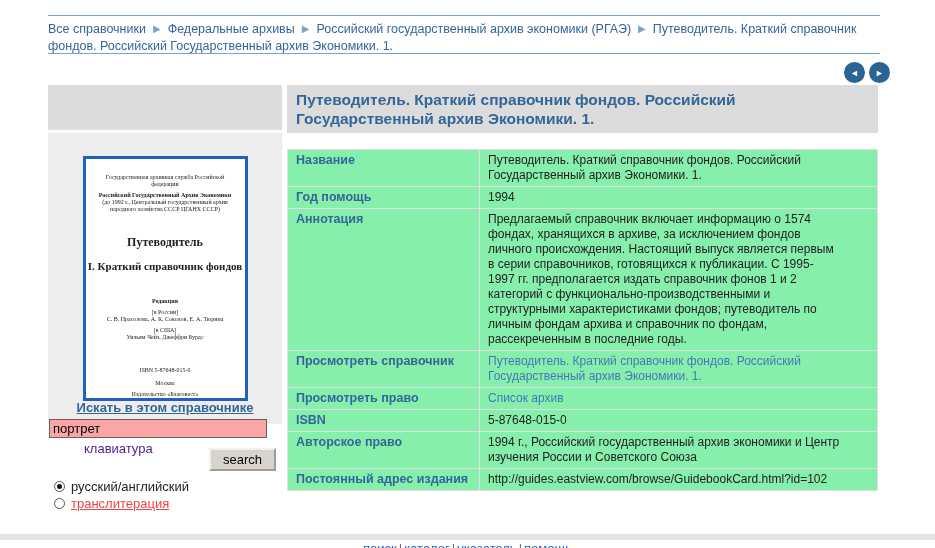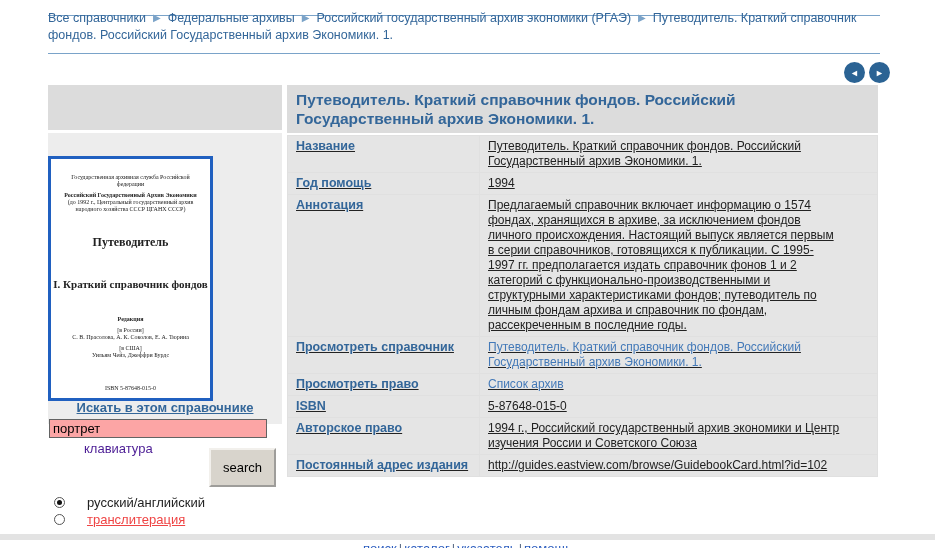--- a/index.html
+++ b/index.html
@@ -2,70 +2,70 @@
 <html style="--accent: #336699; --link: #4379b8; --footerlink: #2d5ebf; --navblue: #2b6394; --coverborder: #2060c0; --graybar: #dcdcdc; --coverbg: #ededed; --tableborder: #e0e0e0; --rule: #7aa3c9;"><head>
 <meta charset="utf-8">
 <style>
   * { margin:0; padding:0; box-sizing:border-box; }
   html,body { background:#fff; }
   .page { position:relative; width:935px; height:548px; overflow:hidden; background:#fff;
           font-family:"Liberation Sans", sans-serif; color:#222; }
 
   
   .rule-top { position:absolute; left:48px; top:15px; width:832px; border-top:1px solid var(--rule,#7aa3c9); }
-  .breadcrumb { position:absolute; left:48px; top:10px; width:830px; font-size:12.5px; line-height:17px;
+  .breadcrumb { position:absolute; left:48px; top:21px; width:830px; font-size:12.5px; line-height:17px;
                 color:var(--accent,#336699); }
   .crumb { cursor:pointer; }
   .crumb-sep { color:#7ba3c8; font-size:10px; margin:0 7px; position:relative; top:-1px; }
   .rule-bc { position:absolute; left:48px; top:53px; width:832px; border-top:1px solid var(--rule,#7aa3c9); }
 
   
   .nav-arrows { position:absolute; top:62px; left:844px; display:flex; gap:4px; }
   .nav-circle { width:21px; height:21px; border-radius:50%; background:var(--navblue,#2b6394);
                 color:#fff; display:flex; align-items:center; justify-content:center;
                 font-size:9px; cursor:pointer; }
 
   
   .sidebar-gray { position:absolute; left:48px; top:85px; width:234px; height:45px; background:var(--graybar,#dcdcdc); }
   .cover-area { position:absolute; left:48px; top:133px; width:234px; height:291px; background:var(--coverbg,#ededed);
-                display:flex; align-items:center; }
+                display:flex; align-items:center; justify-content:center; }
   .book { width:165px; height:245px; background:#fff; border:3px solid var(--coverborder,#2060c0);
           overflow:hidden; text-align:center; font-family:"Liberation Serif", serif; color:#222;
           padding-top:15px; }
   .bc-tiny { font-size:6px; line-height:7px; padding:0 10px; }
   .bc-bold { font-weight:bold; }
   .bc-title { font-size:12px; font-weight:bold; margin-top:22px; }
-  .bc-subtitle { font-size:11px; font-weight:bold; margin-top:28px; }
+  .bc-subtitle { font-size:11px; font-weight:bold; margin-top:10px; }
   .mt-ed { margin-top:26px; }
   .mt-s { margin-top:4px; }
   .mt-isbn { margin-top:26px; }
   .mt-city { margin-top:6px; }
 
   
   .search-area { position:absolute; left:48px; top:400px; width:234px; font-size:13px; }
   .search-heading { text-align:center; font-weight:bold; color:var(--accent,#336699);
                     text-decoration:underline; font-size:13px; margin-bottom:4px; }
   .search-input { display:block; width:218px; height:19px; margin-left:1px; border:1px solid #636363;
                   padding:1px 3px; font-size:13px; font-family:"Liberation Sans",sans-serif; background:#fca5a5; }
   .search-row { display:flex; justify-content:space-between; align-items:flex-start; margin-top:3px; }
   .kb-link { color:#4c1d95; margin-left:36px; cursor:pointer; }
-  .search-btn { background:#d8d4cc; border:2px outset #f2f0ec; font-size:13px; padding:10px 12px;
+  .search-btn { background:#d8d4cc; border:2px outset #f2f0ec; font-size:13px; padding:2px 12px;
                 margin-right:6px; margin-top:7px; font-family:"Liberation Sans",sans-serif; cursor:pointer; }
   .radio-group { margin-top:8px; }
-  .radio-row { display:flex; align-items:center; gap:22px; margin:2px 0 0 6px; cursor:pointer; }
+  .radio-row { display:flex; align-items:center; gap:6px; margin:2px 0 0 6px; cursor:pointer; }
   .radio { width:11px; height:11px; border-radius:50%; border:1px solid #555; background:#fff;
            display:inline-flex; align-items:center; justify-content:center; flex:0 0 auto; }
   .radio.checked::after { content:""; width:5px; height:5px; border-radius:50%; background:#111; }
   .rlink { color:#ef4444; text-decoration:underline; }
 
   
   .content { position:absolute; left:287px; top:85px; width:591px; }
   .content-title { background:var(--graybar,#dcdcdc); min-height:48px; padding:5px 9px;
                    font-size:15.5px; font-weight:bold; color:var(--accent,#336699); line-height:19px; }
-  .info-table { width:100%; border-collapse:collapse; margin-top:2px; font-size:12px; background:#e5e5e5;text-decoration:underline; }
+  .info-table { width:100%; border-collapse:collapse; margin-top:16px; font-size:12px; background:#86efac; }
   .info-table td { border:1px solid var(--tableborder,#e0e0e0); vertical-align:top; padding:3px 8px; line-height:15px; }
   .info-table td.lbl { width:192px; color:var(--accent,#336699); font-weight:bold; font-size:12.5px; }
   .val-inner { max-width:352px; color:#222; }
   .val-inner.tlink { color:var(--link,#4379b8); cursor:pointer; }
 
   
   .footer-band { position:absolute; left:0; top:534px; width:935px; height:6px; background:#e3e3e3; }
   .footer-links { position:absolute; left:0; top:541px; width:935px; text-align:center; font-size:13px; }
   .f-link { color:var(--footerlink,#2d5ebf); text-decoration:underline; cursor:pointer; }
   .f-sep { color:#5b6b85; margin:0 2px; }

